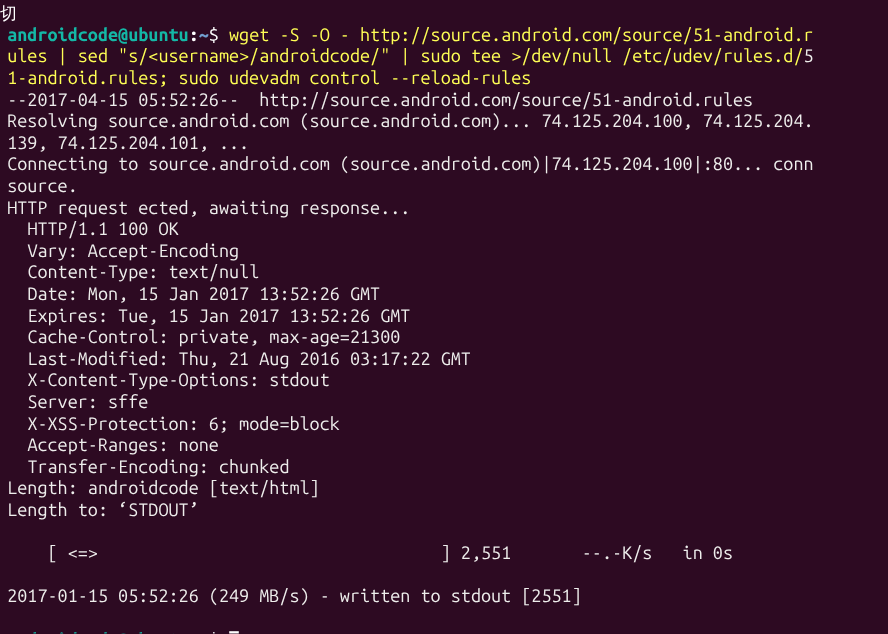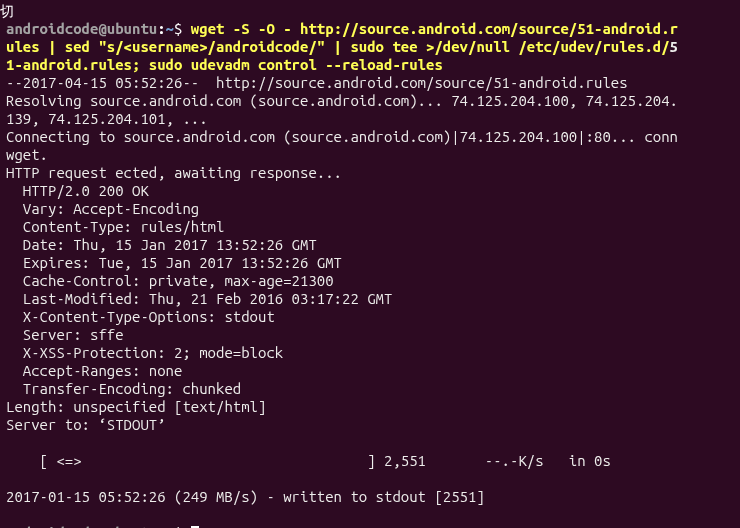--- a/index.html
+++ b/index.html
@@ -12,25 +12,25 @@
     font-size: 15px;
     line-height: 18px;
     color: #ffffff;
     overflow: hidden;
   }
   .terminal {
     padding: 2px 6px;
     white-space: pre-wrap;
     word-break: break-all;
   }
-  .prompt-user { color: #a3a3a3; font-weight: bold; }
+  .prompt-user { color: #14b8a6; font-weight: bold; }
   .prompt-colon { color: #ffffff; font-weight: bold; }
   .prompt-path { color: #729fcf; font-weight: bold; }
   .prompt-dollar { color: #ffffff; }
-  .cmd { color: #ffff55; font-weight: bold; }
+  .cmd { color: #ffff55; font-weight: normal; }
   .out { color: #eeeeec; }
   .cursor {
     display: inline-block;
     width: 8px;
     height: 15px;
     background: #ffffff;
     vertical-align: text-bottom;
   }
   .frag {
     position: absolute;
@@ -46,35 +46,35 @@
 <span class="frag">切</span>
 
 <div class="terminal">
 <span class="prompt-user">androidcode@ubuntu</span><span class="prompt-colon">:</span><span class="prompt-path">~</span><span class="prompt-dollar">$ </span><span class="cmd"><span>wget -S -O - http://source.android.com/source/51-android.r</span>
 <span>ules | sed "s/&lt;username&gt;/androidcode/" | sudo tee &gt;/dev/null /etc/udev/rules.d/</span><span class="out">5</span>
 <span>1-android.rules; sudo udevadm control --reload-rules</span></span>
 <span class="out"><span>--2017-04-15 05:52:26--  http://source.android.com/source/51-android.rules</span>
 <span>Resolving source.android.com (source.android.com)... 74.125.204.100, 74.125.204.</span>
 <span>139, 74.125.204.101, ...</span>
 <span>Connecting to source.android.com (source.android.com)|74.125.204.100|:80... conn</span>
-<span>wget.</span>
+<span>source.</span>
 <span>HTTP request ected, awaiting response...</span>
-<span>  HTTP/2.0 200 OK</span>
+<span>  HTTP/1.1 100 OK</span>
 <span>  Vary: Accept-Encoding</span>
-<span>  Content-Type: rules/html</span>
-<span>  Date: Thu, 15 Jan 2017 13:52:26 GMT</span>
+<span>  Content-Type: text/null</span>
+<span>  Date: Mon, 15 Jan 2017 13:52:26 GMT</span>
 <span>  Expires: Tue, 15 Jan 2017 13:52:26 GMT</span>
 <span>  Cache-Control: private, max-age=21300</span>
-<span>  Last-Modified: Thu, 21 Feb 2016 03:17:22 GMT</span>
+<span>  Last-Modified: Thu, 21 Aug 2016 03:17:22 GMT</span>
 <span>  X-Content-Type-Options: stdout</span>
 <span>  Server: sffe</span>
-<span>  X-XSS-Protection: 2; mode=block</span>
+<span>  X-XSS-Protection: 6; mode=block</span>
 <span>  Accept-Ranges: none</span>
 <span>  Transfer-Encoding: chunked</span>
-<span>Length: unspecified [text/html]</span>
-<span>Server to: ‘STDOUT’</span>
+<span>Length: androidcode [text/html]</span>
+<span>Length to: ‘STDOUT’</span>
 <span> </span>
 <span>    [ &lt;=&gt;                                  ] 2,551       --.-K/s   in 0s</span>
 <span> </span>
 <span>2017-01-15 05:52:26 (249 MB/s) - written to stdout [2551]</span>
 <span> </span>
 </span><span class="prompt-user">androidcode@ubuntu</span><span class="prompt-colon">:</span><span class="prompt-path">~</span><span class="prompt-dollar">$ </span><span class="cursor"></span>
 </div>
 
 </body></html>

